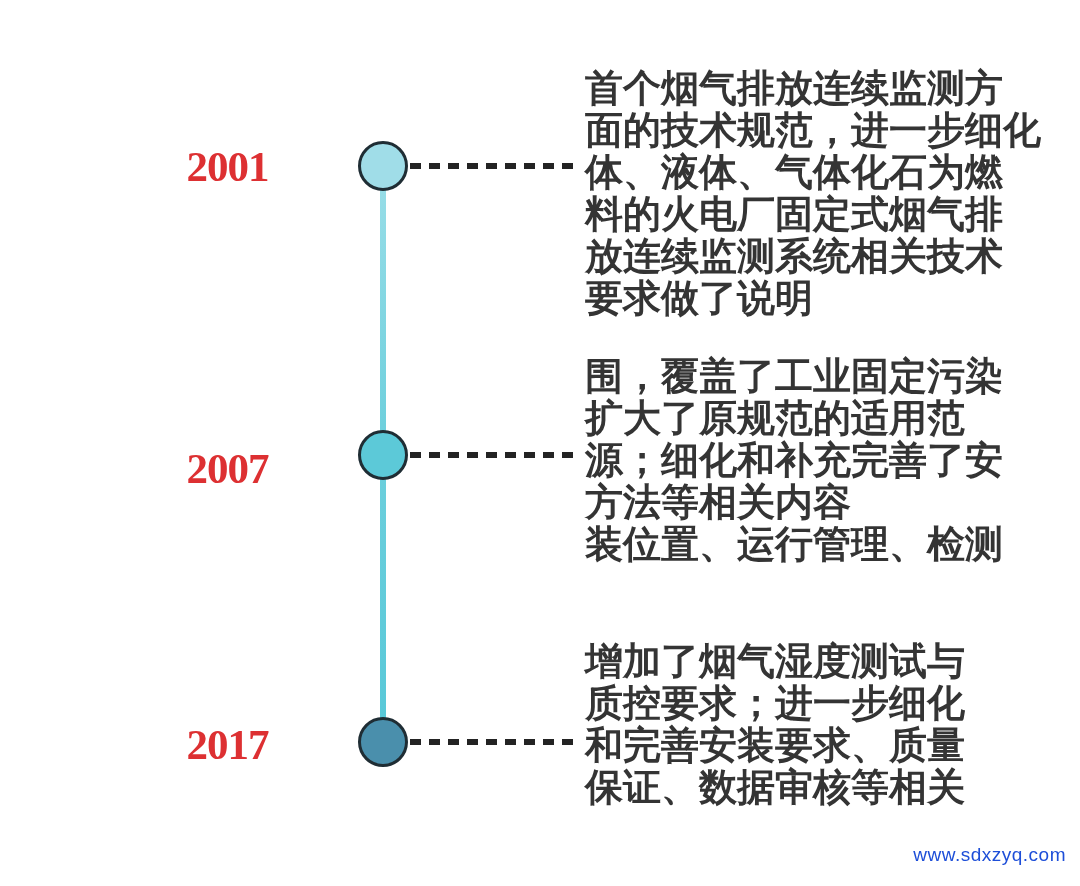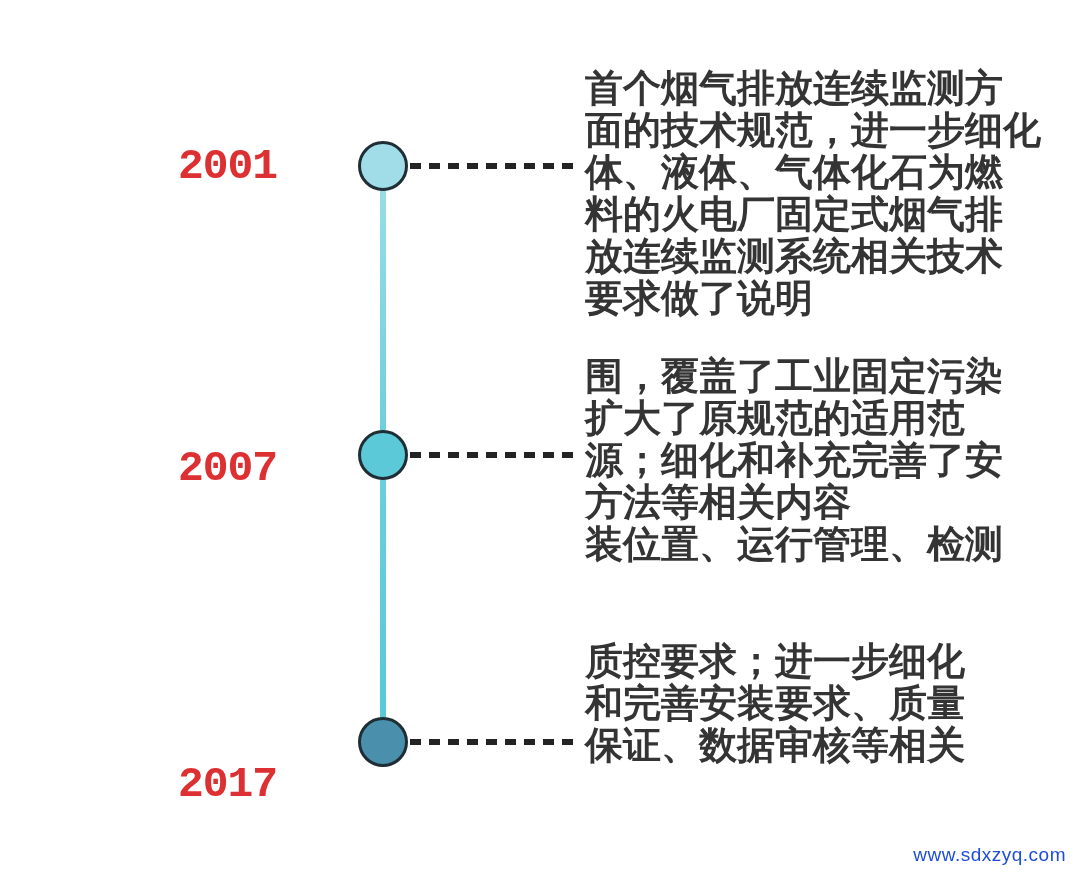--- a/index.html
+++ b/index.html
@@ -25,30 +25,30 @@
     z-index:2;
     box-sizing:content-box;
   }
   .dot-1{left:358px;top:141px;background:#a0dde8;}
   .dot-2{left:358px;top:430px;background:#5cc9d8;}
   .dot-3{left:358px;top:717px;background:#4a8fac;}
   .year{
     position:absolute;
     left:160px;width:135px;
     text-align:center;
-    font-family:Liberation Mono, monospace;
+    font-family:Liberation Serif, serif;
     font-weight:bold;
     font-size:43px;
     line-height:43px;
     color:#dd3032;
     letter-spacing:-1px;
   }
   .year-1{top:145px;}
   .year-2{top:447px;}
-  .year-3{top:723px;margin-top:40px;}
+  .year-3{top:723px;}
   .dash{
     position:absolute;
     left:410px;width:170px;height:6px;
     background:repeating-linear-gradient(90deg,#232323 0px,#232323 11px,transparent 11px,transparent 19px);
     z-index:2;
   }
   .dash-1{top:163px;}
   .dash-2{top:452px;}
   .dash-3{top:739px;}
   .desc{
@@ -99,20 +99,21 @@
     <div>扩大了原规范的适用范</div>
     <div>源；细化和补充完善了安</div>
     <div>方法等相关内容</div>
     <div>装位置、运行管理、检测</div>
   </div>
 
   <div class="year year-3">2017</div>
   <div class="dot dot-3"></div>
   <div class="dash dash-3"></div>
   <div class="desc desc-3">
+    <div>增加了烟气湿度测试与</div>
     <div>质控要求；进一步细化</div>
     <div>和完善安装要求、质量</div>
     <div>保证、数据审核等相关</div>
   </div>
 
   <div class="watermark">www.sdxzyq.com</div>
 
 </div>
 
 </body></html>

